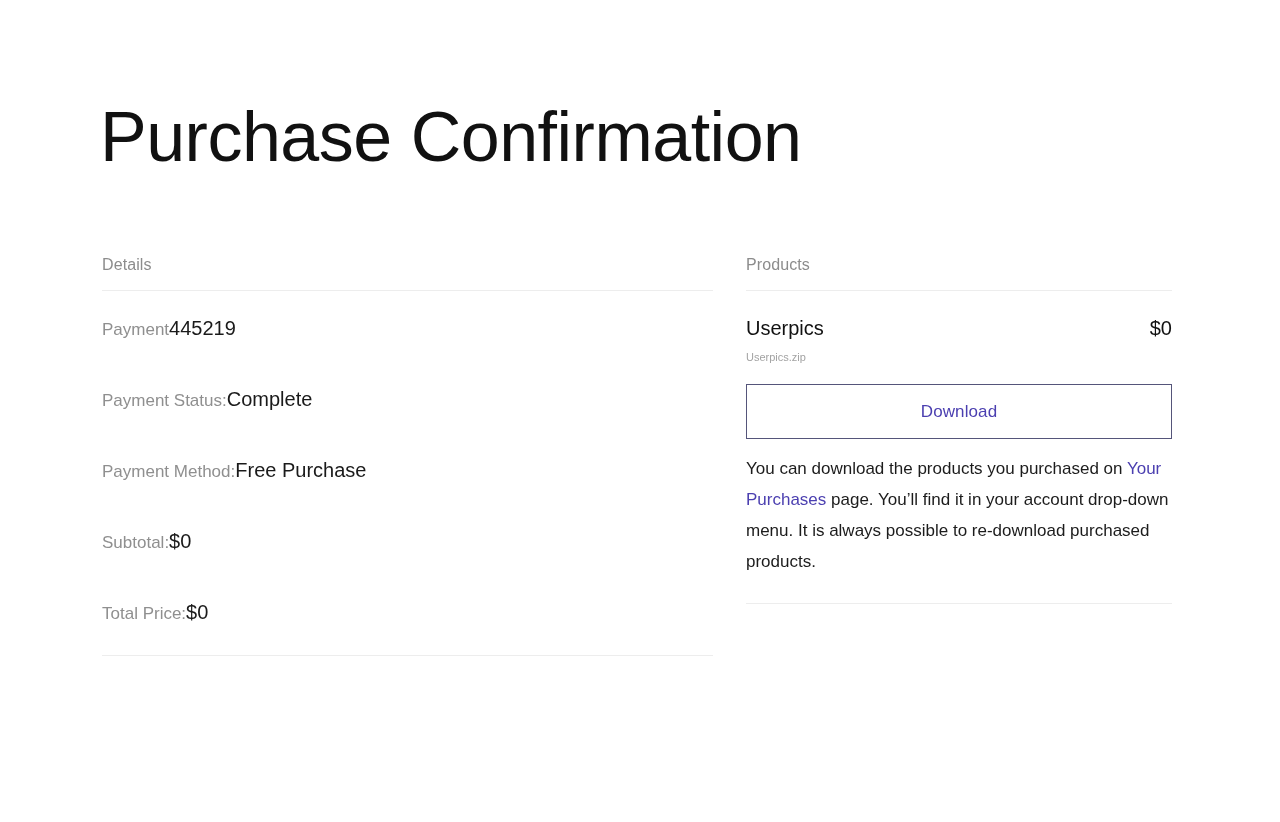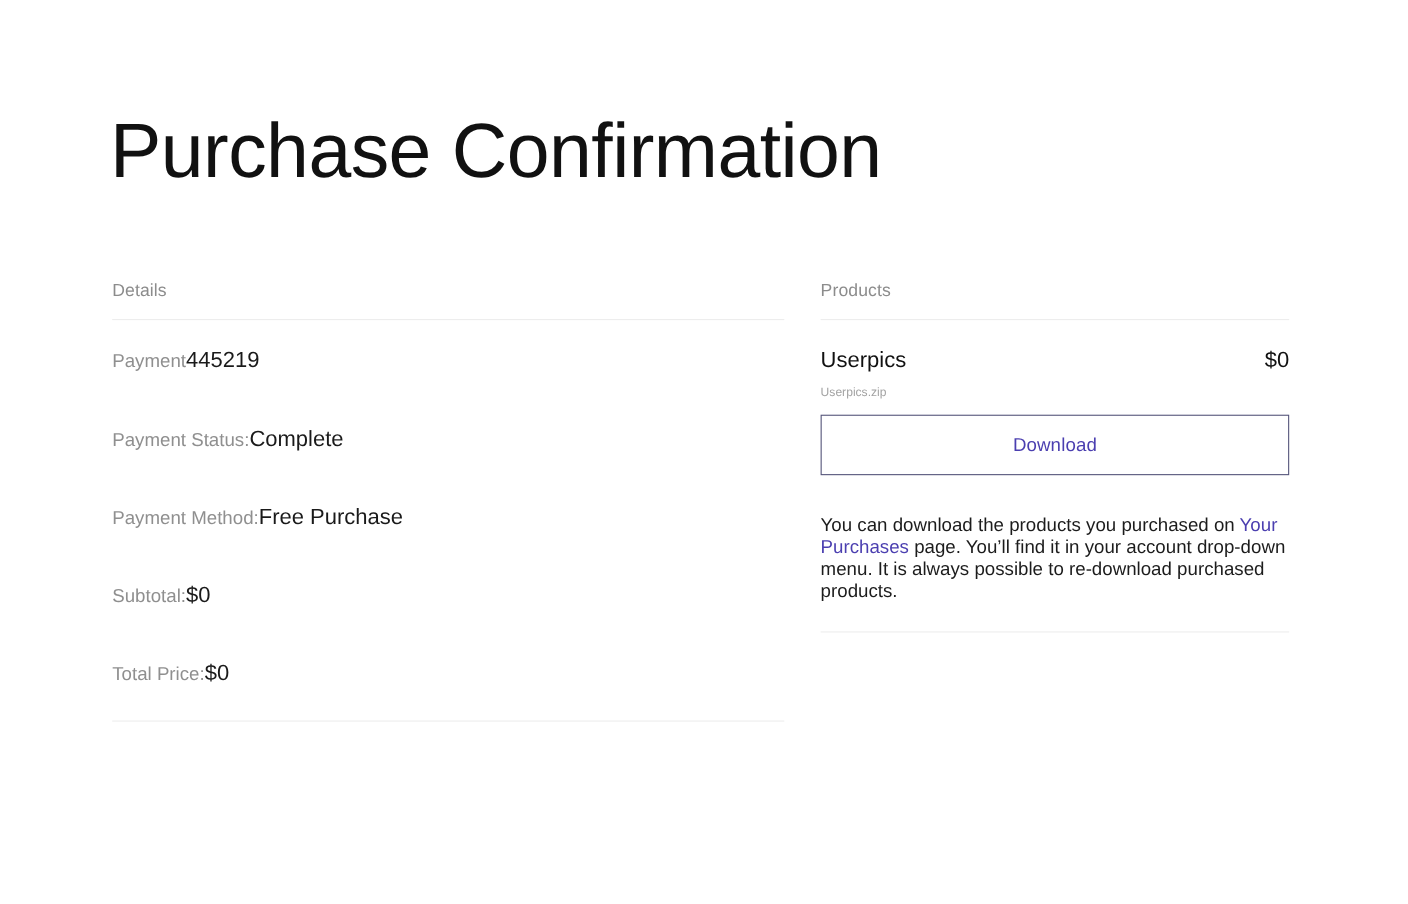--- a/index.html
+++ b/index.html
@@ -129,39 +129,39 @@
     line-height: 18px;
     color: #a3a3a3;
     font-weight: 400;
   }
 
   
   .download-btn {
     display: block;
     width: 426px;
     height: 55px;
-    margin-top: 11px;
+    margin-top: 18px;
     background: #ffffff;
     border: 1px solid #55557a;
     color: #4b3fb0;
     font-family: inherit;
     font-size: 17px;
     line-height: 53px;
     font-weight: 400;
     text-align: center;
     cursor: pointer;
     letter-spacing: 0.1px;
   }
 
   
   .info-note {
-    margin-top: 36px;
+    margin-top: 14px;
     width: 426px;
     font-size: 17px;
-    line-height: 20px;
+    line-height: 31px;
     color: #1c1c1c;
     font-weight: 400;
   }
 
   .info-link {
     color: #4b3fb0;
     text-decoration: none;
     cursor: pointer;
   }
 

